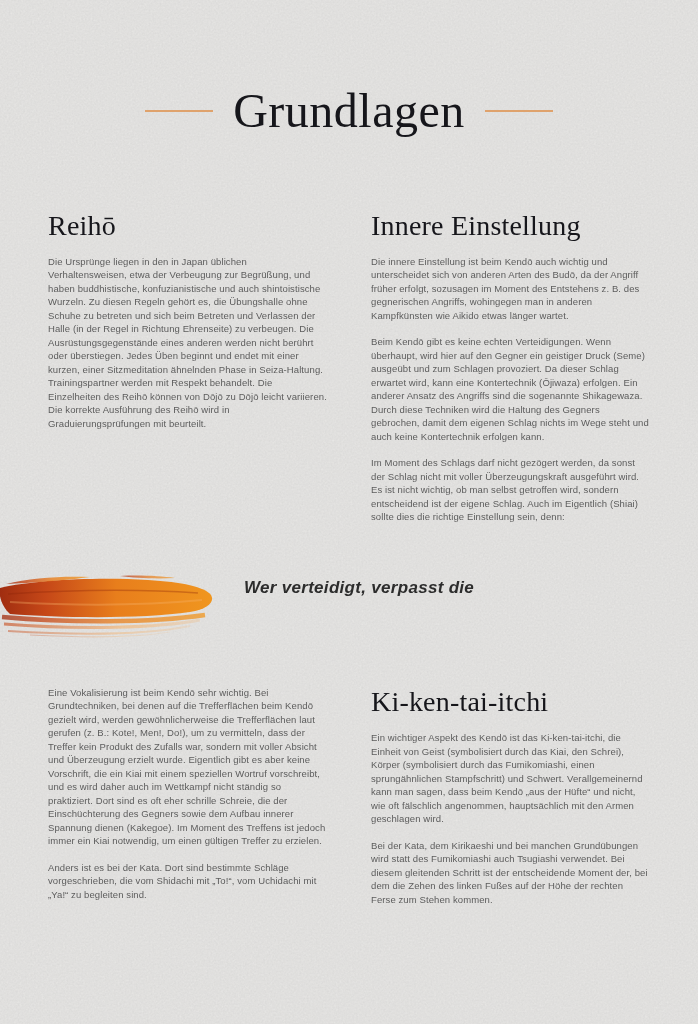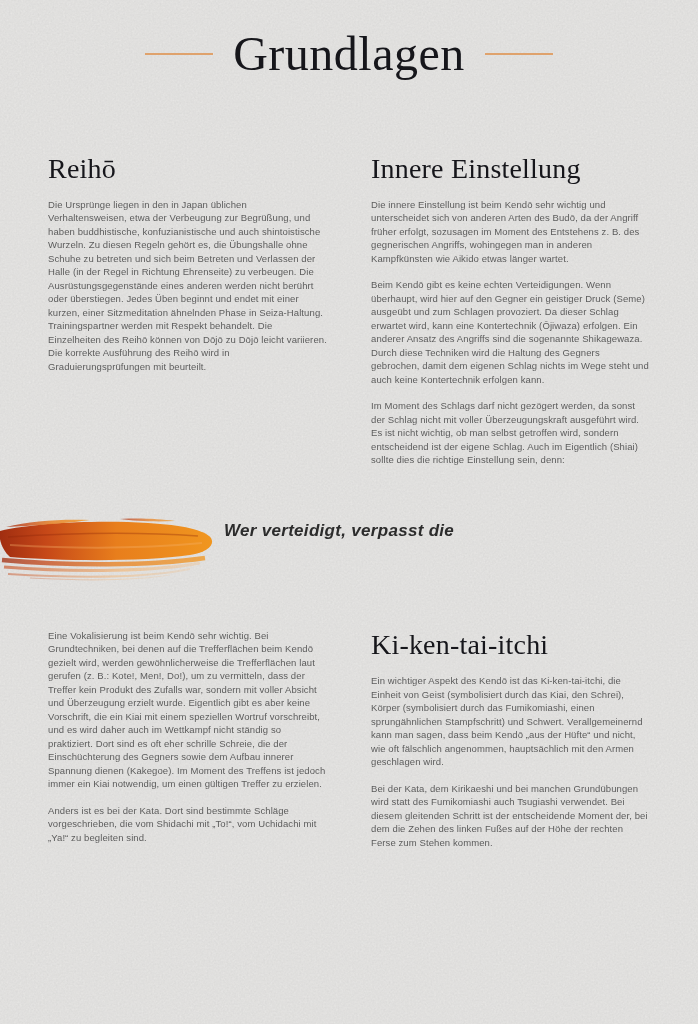--- a/index.html
+++ b/index.html
@@ -19,21 +19,21 @@
     overflow:hidden;
   }
   .paper-texture{
     position:absolute;inset:0;width:100%;height:100%;
     pointer-events:none;z-index:0;
   }
   .page{position:relative;z-index:1;width:698px;height:1024px;}
 
   
   .title-block{
-    margin-top:28px;
+    margin-top:85px;
     display:flex;align-items:center;justify-content:center;gap:20px;
   }
   .title-rule{width:68px;height:2px;background:var(--accentRule);}
   h1.page-title{
     font-family:"Liberation Serif",serif;
     font-weight:400;font-size:48px;line-height:1.1;
     color:var(--heading);letter-spacing:.5px;
   }
 
   
@@ -57,21 +57,21 @@
   .section p:last-child{margin-bottom:0;}
 
   
   .quote-band{
     position:relative;margin-top:46px;height:72px;
   }
   .brush{
     position:absolute;left:0;top:4px;width:216px;height:64px;
   }
   .pull-quote{
-    position:absolute;left:224px;top:6px;
+    position:absolute;left:244px;top:6px;
     font-style:italic;font-weight:700;
     font-size:17px;line-height:23px;letter-spacing:.3px;
     color:var(--quoteText);
   }
   .pull-quote span{display:block;}
 </style>
 </head>
 <body>
 
 <svg class="paper-texture" xmlns="http://www.w3.org/2000/svg">
@@ -91,21 +91,21 @@
   </header>
 
   <section class="row row-1">
     <article class="section">
       <h2 class="section-heading">Reihō</h2>
       <p>Die Ursprünge liegen in den in Japan üblichen Verhaltensweisen, etwa der Verbeugung zur Begrüßung, und haben buddhistische, konfuzianistische und auch shintoistische Wurzeln. Zu diesen Regeln gehört es, die Übungshalle ohne Schuhe zu betreten und sich beim Betreten und Verlassen der Halle (in der Regel in Richtung Ehrenseite) zu verbeugen. Die Ausrüstungsgegenstände eines anderen werden nicht berührt oder überstiegen. Jedes Üben beginnt und endet mit einer kurzen, einer Sitzmeditation ähnelnden Phase in Seiza-Haltung. Trainingspartner werden mit Respekt behandelt. Die Einzelheiten des Reihō können von Dōjō zu Dōjō leicht variieren. Die korrekte Ausführung des Reihō wird in Graduierungsprüfungen mit beurteilt.</p>
     </article>
 
     <article class="section">
       <h2 class="section-heading">Innere Einstellung</h2>
-      <p>Die innere Einstellung ist beim Kendō sehr wichtig und unterscheidet sich von anderen Arten des Budō, da der Angriff früher erfolgt, sozusagen im Moment des Entstehens z. B. des gegnerischen Angriffs, wohingegen man in anderen Kampfkünsten wie Aikido etwas länger wartet.</p>
+      <p>Die innere Einstellung ist beim Kendō auch wichtig und unterscheidet sich von anderen Arten des Budō, da der Angriff früher erfolgt, sozusagen im Moment des Entstehens z. B. des gegnerischen Angriffs, wohingegen man in anderen Kampfkünsten wie Aikido etwas länger wartet.</p>
       <p>Beim Kendō gibt es keine echten Verteidigungen. Wenn überhaupt, wird hier auf den Gegner ein geistiger Druck (Seme) ausgeübt und zum Schlagen provoziert. Da dieser Schlag erwartet wird, kann eine Kontertechnik (Ōjiwaza) erfolgen. Ein anderer Ansatz des Angriffs sind die sogenannte Shikagewaza. Durch diese Techniken wird die Haltung des Gegners gebrochen, damit dem eigenen Schlag nichts im Wege steht und auch keine Kontertechnik erfolgen kann.</p>
       <p>Im Moment des Schlags darf nicht gezögert werden, da sonst der Schlag nicht mit voller Überzeugungskraft ausgeführt wird. Es ist nicht wichtig, ob man selbst getroffen wird, sondern entscheidend ist der eigene Schlag. Auch im Eigentlich (Shiai) sollte dies die richtige Einstellung sein, denn:</p>
     </article>
   </section>
 
   <div class="quote-band">
     <svg class="brush" viewBox="0 0 216 64" xmlns="http://www.w3.org/2000/svg" preserveAspectRatio="none">
       <defs>
         <linearGradient id="gradMain" x1="0" y1="0" x2="1" y2="0">
           <stop offset="0" style="stop-color:var(--brushDark)"></stop>

